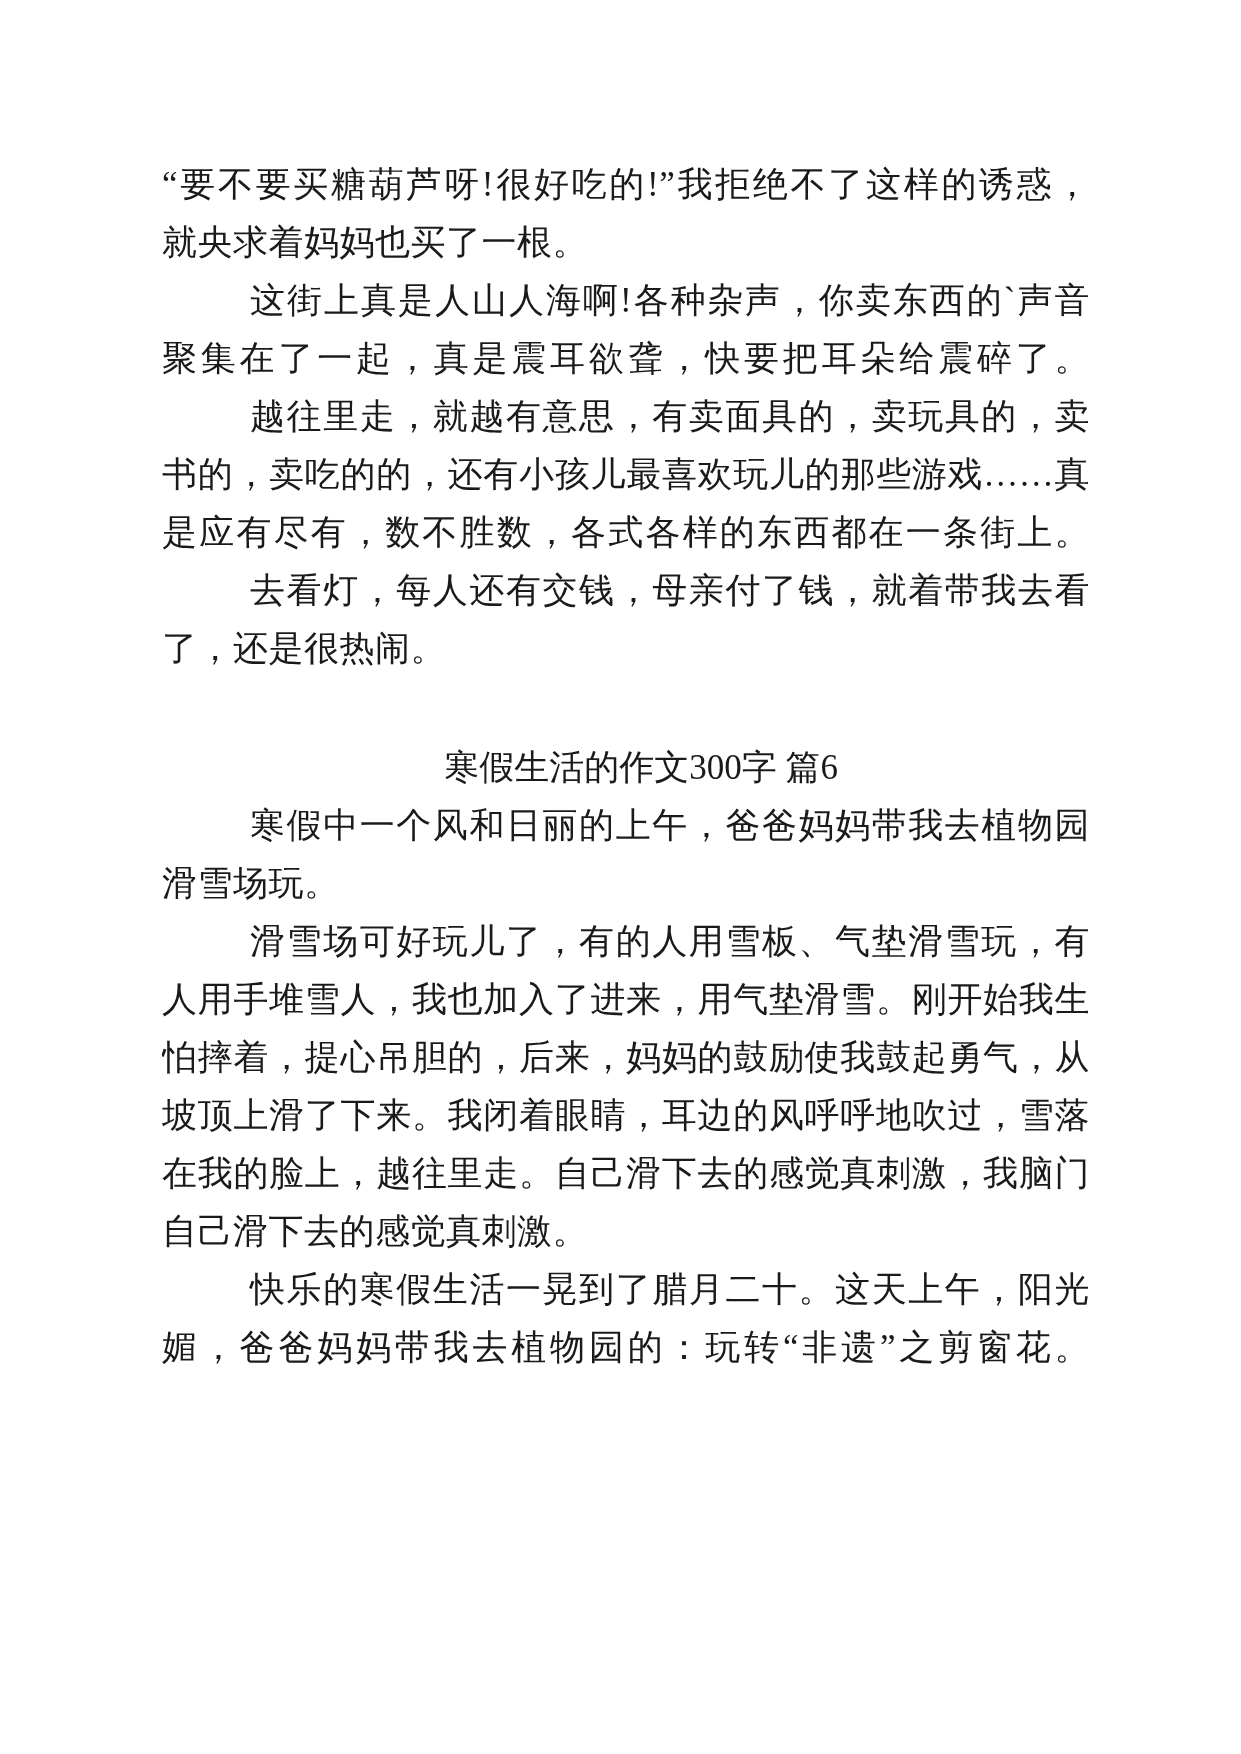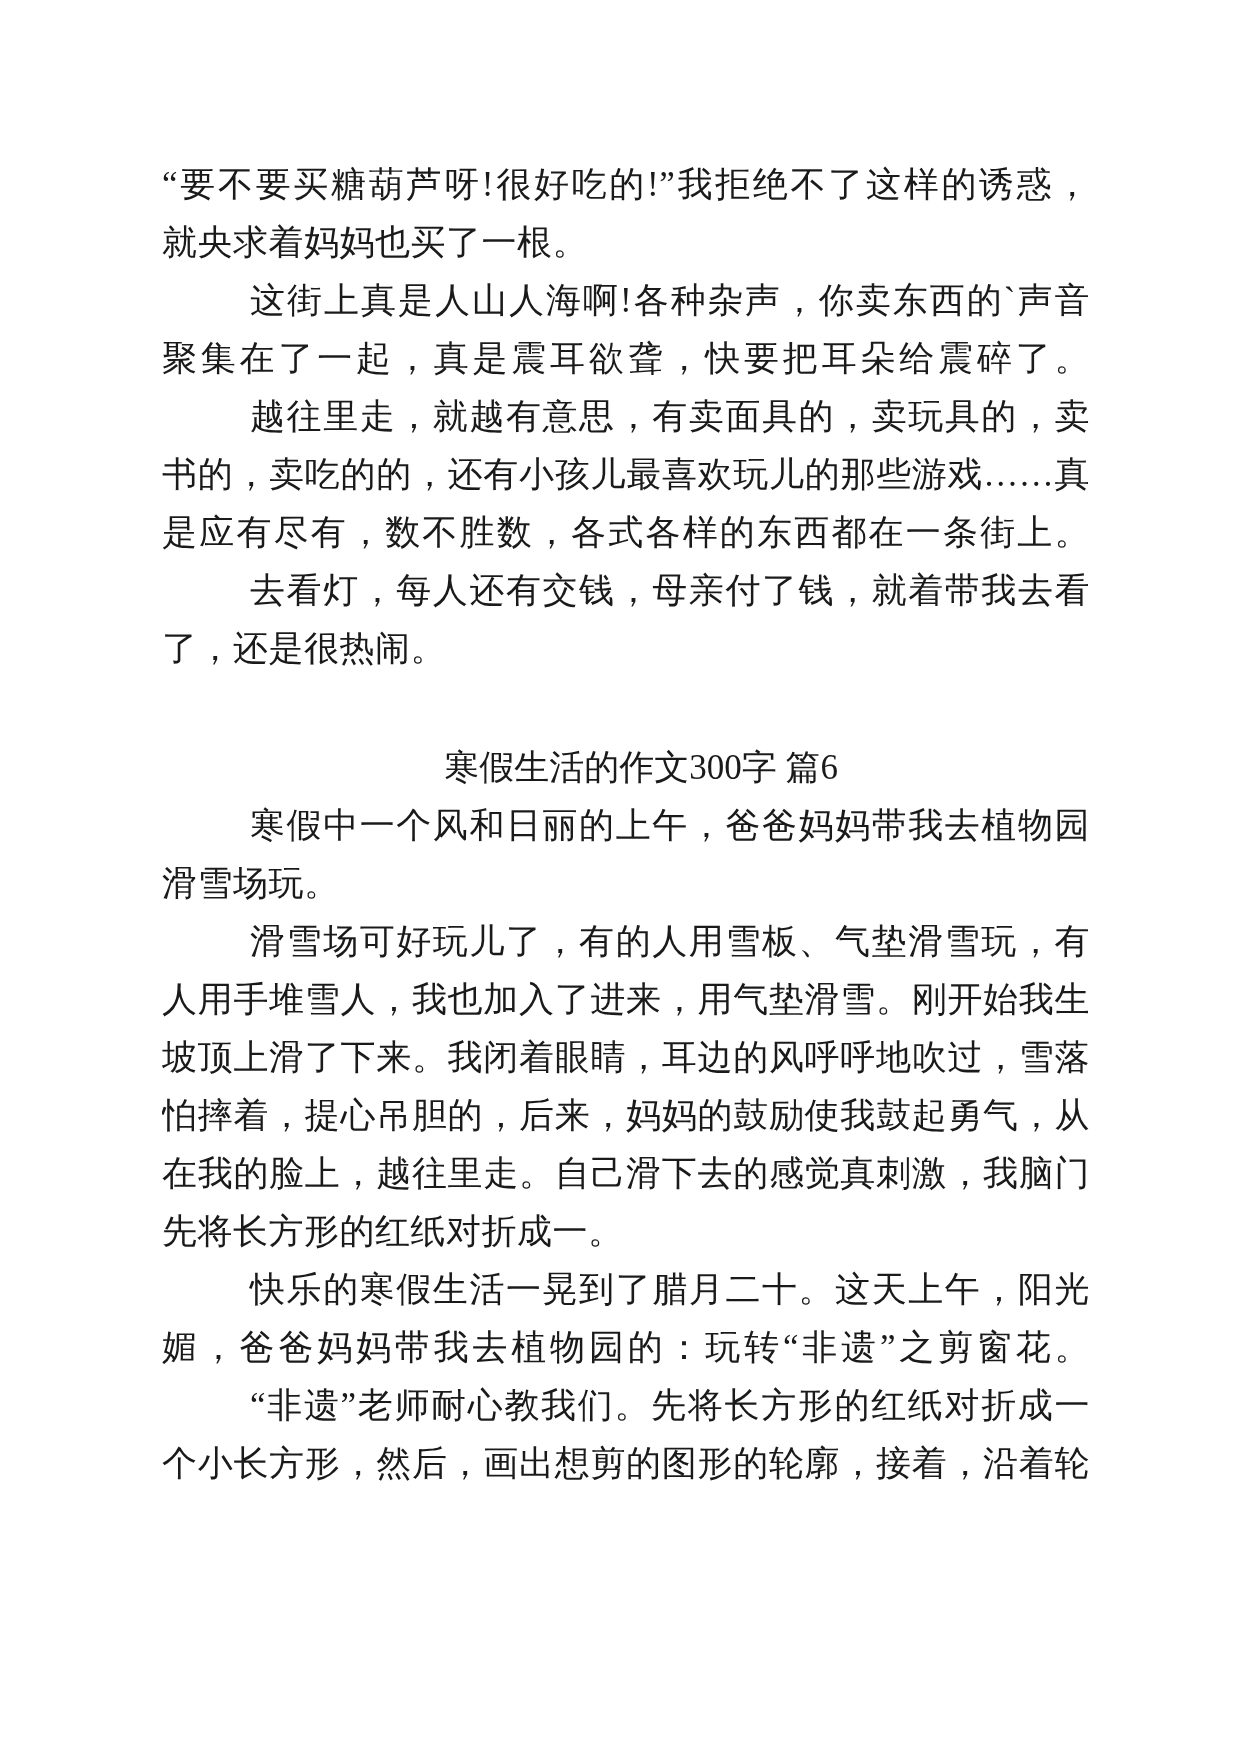--- a/index.html
+++ b/index.html
@@ -83,28 +83,24 @@
 
   <div>
     <span class="heading">寒假生活的作文300字 篇6</span>
     <p class="para">
       <span class="line fill indent">寒假中一个风和日丽的上午，爸爸妈妈带我去植物园的</span>
       <span class="line end">滑雪场玩。</span>
     </p>
     <p class="para">
       <span class="line fill indent">滑雪场可好玩儿了，有的人用雪板、气垫滑雪玩，有的</span>
       <span class="line fill">人用手堆雪人，我也加入了进来，用气垫滑雪。刚开始我生</span>
+      <span class="line fill">怕摔着，提心吊胆的，后来，妈妈的鼓励使我鼓起勇气，从</span>
       <span class="line fill">坡顶上滑了下来。我闭着眼睛，耳边的风呼呼地吹过，雪落</span>
-      <span class="line fill">怕摔着，提心吊胆的，后来，妈妈的鼓励使我鼓起勇气，从</span>
       <span class="line fill">在我的脸上，越往里走。自己滑下去的感觉真刺激，我脑门</span>
-      <span class="line end">先将长方形的红纸对折成一。</span>
+      <span class="line end">自己滑下去的感觉真刺激。</span>
     </p>
     <p class="para">
       <span class="line fill indent">快乐的寒假生活一晃到了腊月二十。这天上午，阳光明</span>
       <span class="line fill">媚，爸爸妈妈带我去植物园的：玩转“非遗”之剪窗花。</span>
-    </p>
-    <p class="para">
-      <span class="line fill indent">“非遗”老师耐心教我们。先将长方形的红纸对折成一</span>
-      <span class="line fill">个小长方形，然后，画出想剪的图形的轮廓，接着，沿着轮</span>
     </p>
   </div>
 
 </div>
 
 </body></html>

